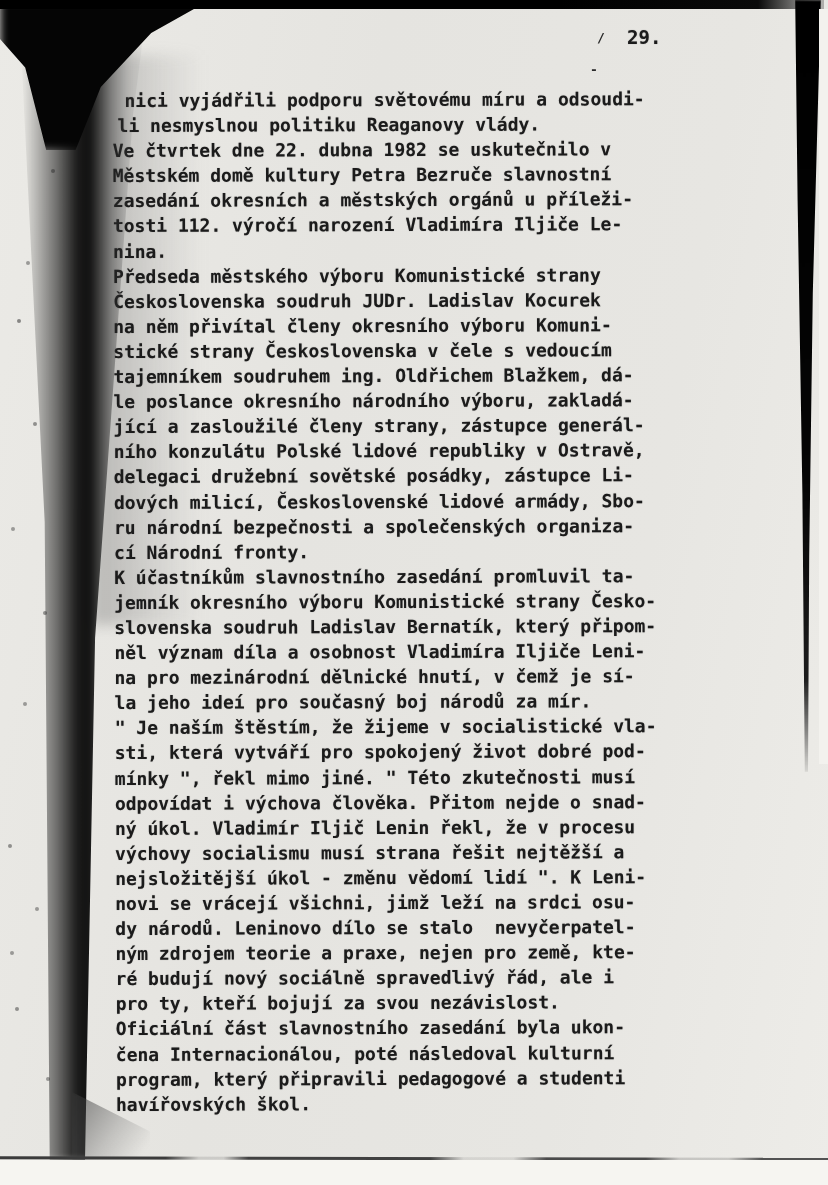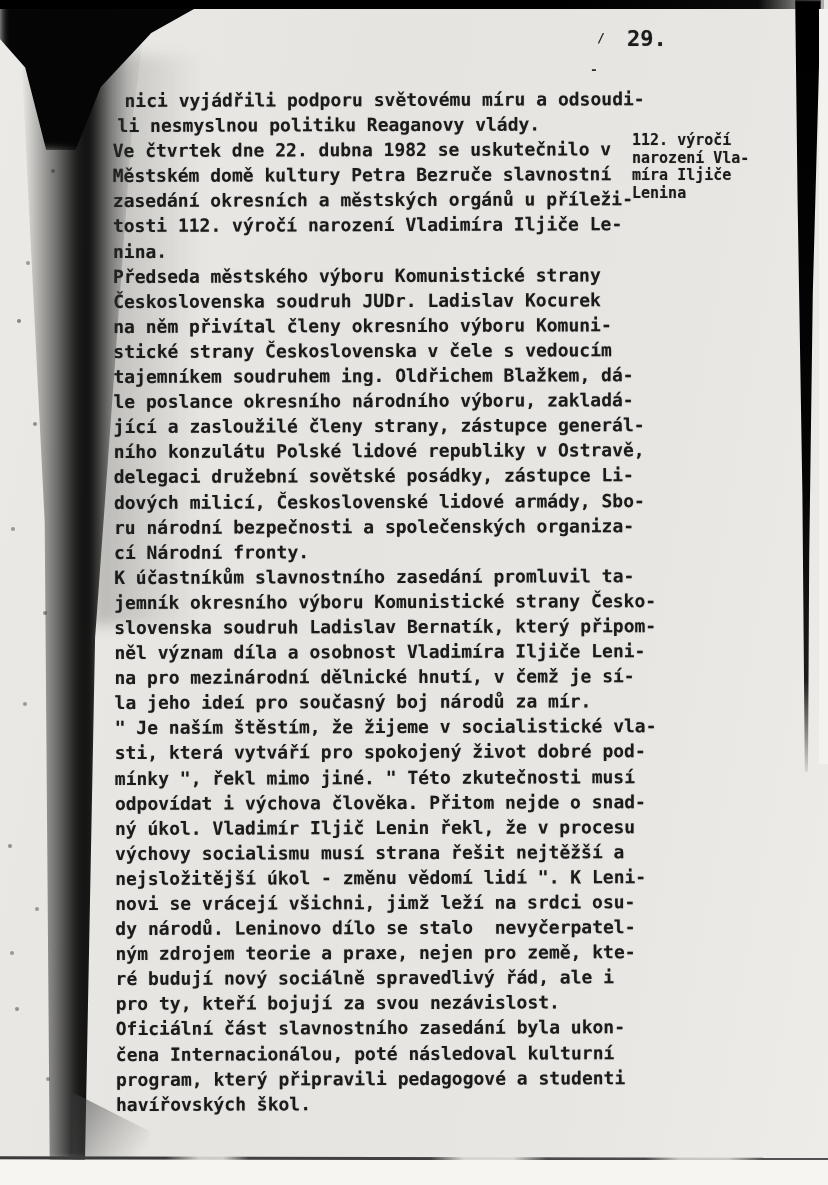--- a/index.html
+++ b/index.html
@@ -107,21 +107,21 @@
   }
   .body-text{
     position:absolute;left:116px;top:88px;
     font-size:18px;line-height:25.1px;
     transform:rotate(-.2deg);transform-origin:0 100%;
   }
   .body-text .line:nth-child(1){margin-left:12px;}
   .body-text .line:nth-child(2){margin-left:5px;}
   .page-number{
     position:absolute;left:627px;top:26px;
-    font-size:22px;
+    font-size:19px;
   }
   .margin-note{
     position:absolute;left:632px;top:132px;
     font-size:15px;line-height:17.6px;
   }
   .artifact{position:absolute;color:#2a2a2a;font-size:13px;font-weight:700;}
   .artifact.slash{left:597px;top:30px;}
   .artifact.dash{left:590px;top:62px;}
 </style>
 </head>
@@ -129,21 +129,20 @@
 
 <div class="scan" style="--ink: #1b1b1b;">
 
   <div class="left-page-edge"></div>
   <div class="tone-wash"></div>
 
   <div class="body-text typed"><div class="line">nici vyjádřili podporu světovému míru a odsoudi-</div><div class="line">li nesmyslnou politiku Reaganovy vlády.</div><div class="line">Ve čtvrtek dne 22. dubna 1982 se uskutečnilo v</div><div class="line">Městském domě kultury Petra Bezruče slavnostní</div><div class="line">zasedání okresních a městských orgánů u příleži-</div><div class="line">tosti 112. výročí narození Vladimíra Iljiče Le-</div><div class="line">nina.</div><div class="line">Předseda městského výboru Komunistické strany</div><div class="line">Československa soudruh JUDr. Ladislav Kocurek</div><div class="line">na něm přivítal členy okresního výboru Komuni-</div><div class="line">stické strany Československa v čele s vedoucím</div><div class="line">tajemníkem soudruhem ing. Oldřichem Blažkem, dá-</div><div class="line">le poslance okresního národního výboru, zakladá-</div><div class="line">jící a zasloužilé členy strany, zástupce generál-</div><div class="line">ního konzulátu Polské lidové republiky v Ostravě,</div><div class="line">delegaci družební sovětské posádky, zástupce Li-</div><div class="line">dových milicí, Československé lidové armády, Sbo-</div><div class="line">ru národní bezpečnosti a společenských organiza-</div><div class="line">cí Národní fronty.</div><div class="line">K účastníkům slavnostního zasedání promluvil ta-</div><div class="line">jemník okresního výboru Komunistické strany Česko-</div><div class="line">slovenska soudruh Ladislav Bernatík, který připom-</div><div class="line">něl význam díla a osobnost Vladimíra Iljiče Leni-</div><div class="line">na pro mezinárodní dělnické hnutí, v čemž je sí-</div><div class="line">la jeho ideí pro současný boj národů za mír.</div><div class="line">" Je naším štěstím, že žijeme v socialistické vla-</div><div class="line">sti, která vytváří pro spokojený život dobré pod-</div><div class="line">mínky ", řekl mimo jiné. " Této zkutečnosti musí</div><div class="line">odpovídat i výchova člověka. Přitom nejde o snad-</div><div class="line">ný úkol. Vladimír Iljič Lenin řekl, že v procesu</div><div class="line">výchovy socialismu musí strana řešit nejtěžší a</div><div class="line">nejsložitější úkol - změnu vědomí lidí ". K Leni-</div><div class="line">novi se vrácejí všichni, jimž leží na srdci osu-</div><div class="line">dy národů. Leninovo dílo se stalo  nevyčerpatel-</div><div class="line">ným zdrojem teorie a praxe, nejen pro země, kte-</div><div class="line">ré budují nový sociálně spravedlivý řád, ale i</div><div class="line">pro ty, kteří bojují za svou nezávislost.</div><div class="line">Oficiální část slavnostního zasedání byla ukon-</div><div class="line">čena Internacionálou, poté následoval kulturní</div><div class="line">program, který připravili pedagogové a studenti</div><div class="line">havířovských škol.</div></div>
 
   <div class="page-number typed">29.</div>
 
-  <div class="margin-note typed"><div class="line">112. výročí</div><div class="line">narození Vla-</div><div class="line">míra Iljiče</div><div class="line">Lenina</div></div>
 
   <span class="artifact slash">/</span>
   <span class="artifact dash">-</span>
 
   <div class="binding-shadow"></div>
   <div class="binding-top-wedge"></div>
   <div class="top-edge-bar"></div>
   <div class="right-edge-strip"></div>
   <div class="right-white-sliver"></div>
   <div class="corner-fan"></div>

